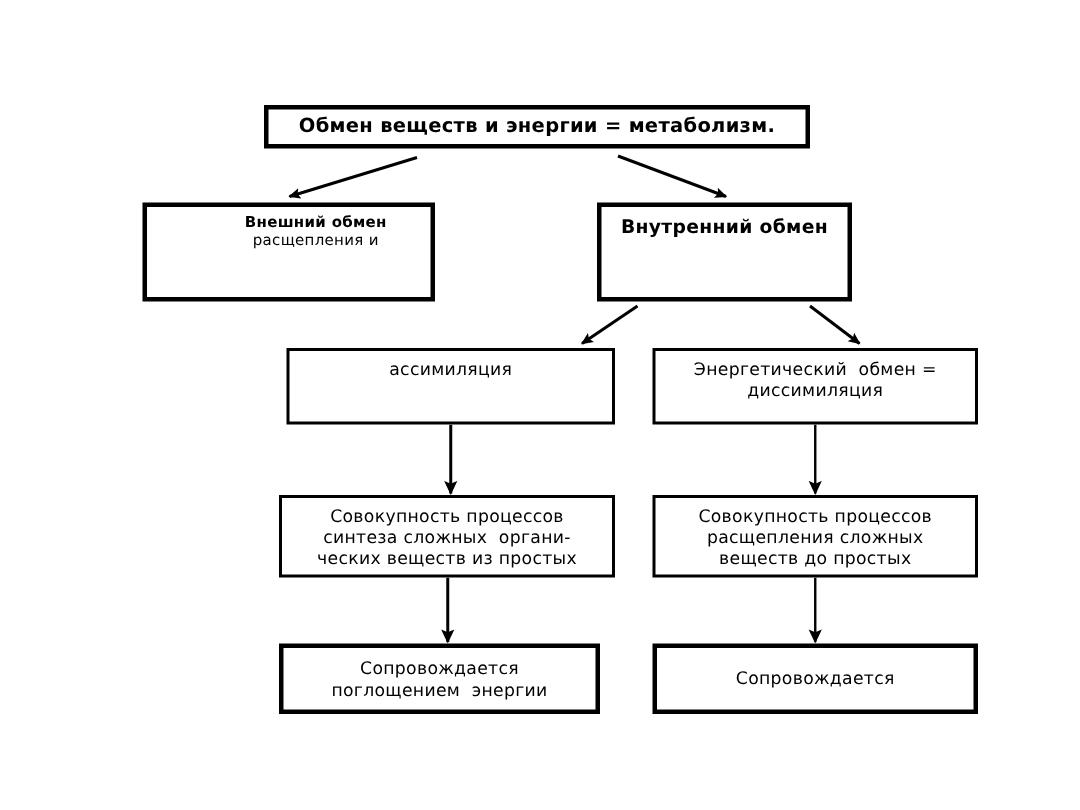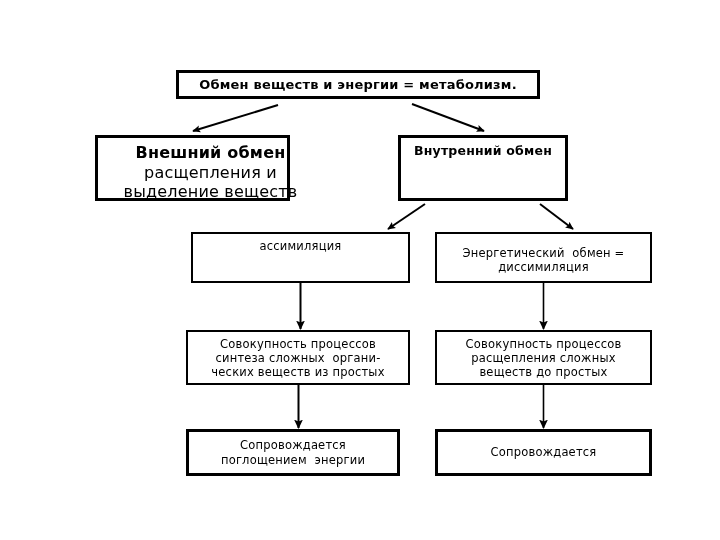--- a/index.html
+++ b/index.html
@@ -62,38 +62,37 @@
     border-width: 3px;
     justify-content: center;
     padding-top: 0;
   }
   #node-root .line { font-size: 13px; }
 
   #node-external {
     left: 95px;  top: 135px;  width: 195px;  height: 66px;
     border-width: 3px;
   }
-  #node-external .line { font-size: 16px; margin-left: 36px; }
+  #node-external .line { font-size: 10px; margin-left: 36px; }
 
   #node-internal {
     left: 398px;  top: 135px;  width: 170px;  height: 66px;
     border-width: 3px;
   }
   #node-internal .line { font-size: 12.5px; }
 
   #node-plastic {
     left: 191px;  top: 232px;  width: 219px;  height: 51px;
     border-width: 2px;
   }
   #node-plastic .line { font-size: 11.5px; }
 
   #node-energetic {
     left: 435px;  top: 232px;  width: 217px;  height: 51px;
     border-width: 2px;
-    justify-content: center;
   }
   #node-energetic .line { font-size: 11.5px; }
 
   #node-synthesis {
     left: 186px;  top: 330px;  width: 224px;  height: 55px;
     border-width: 2px;
   }
   #node-synthesis .line { font-size: 11.5px; }
 
   #node-breakdown {
@@ -166,21 +165,20 @@
     </g>
   </svg>
 
   <div class="node" id="node-root">
     <span class="line bold">Обмен веществ и энергии = метаболизм.</span>
   </div>
 
   <div class="node" id="node-external">
     <span class="line bold">Внешний обмен</span>
     <span class="line">расщепления и</span>
-    <span class="line">выделение веществ</span>
   </div>
 
   <div class="node" id="node-internal">
     <span class="line bold">Внутренний обмен</span>
   </div>
 
   <div class="node" id="node-plastic">
     <span class="line">ассимиляция</span>
   </div>
 

